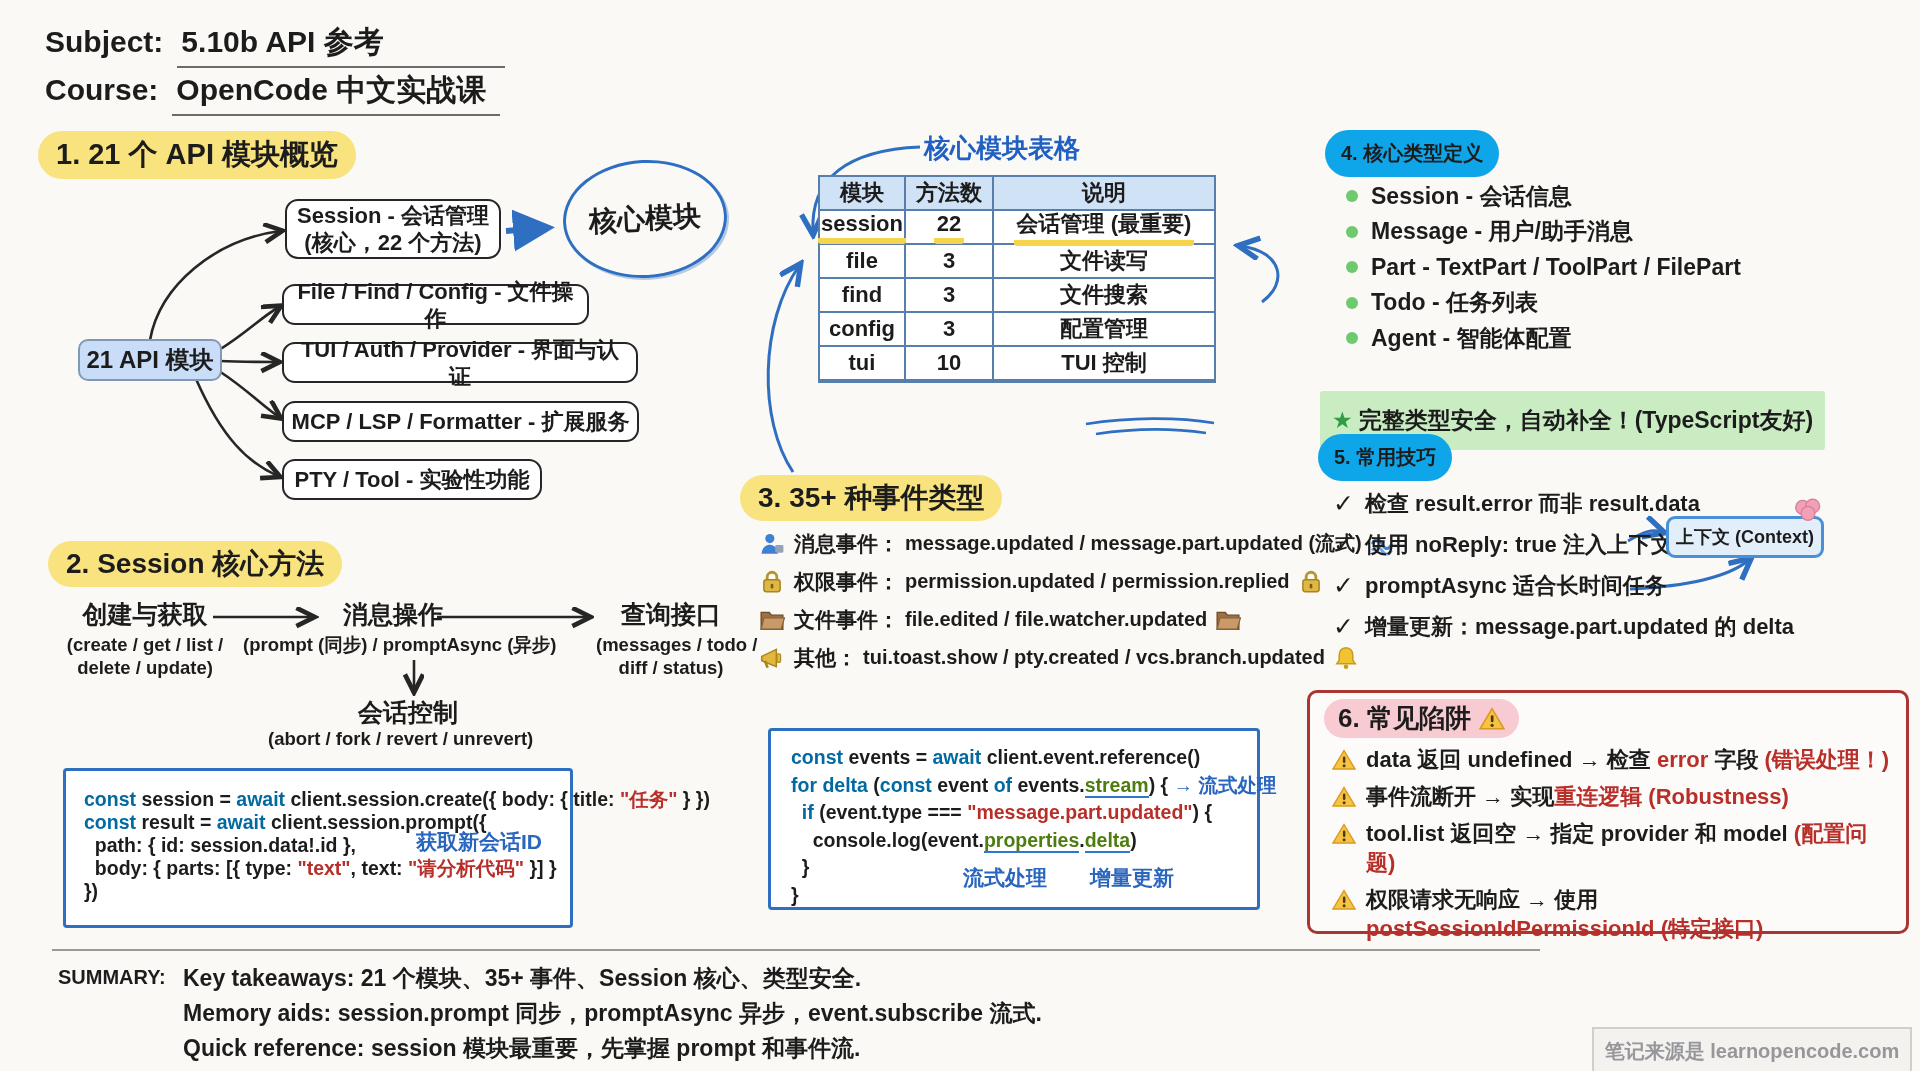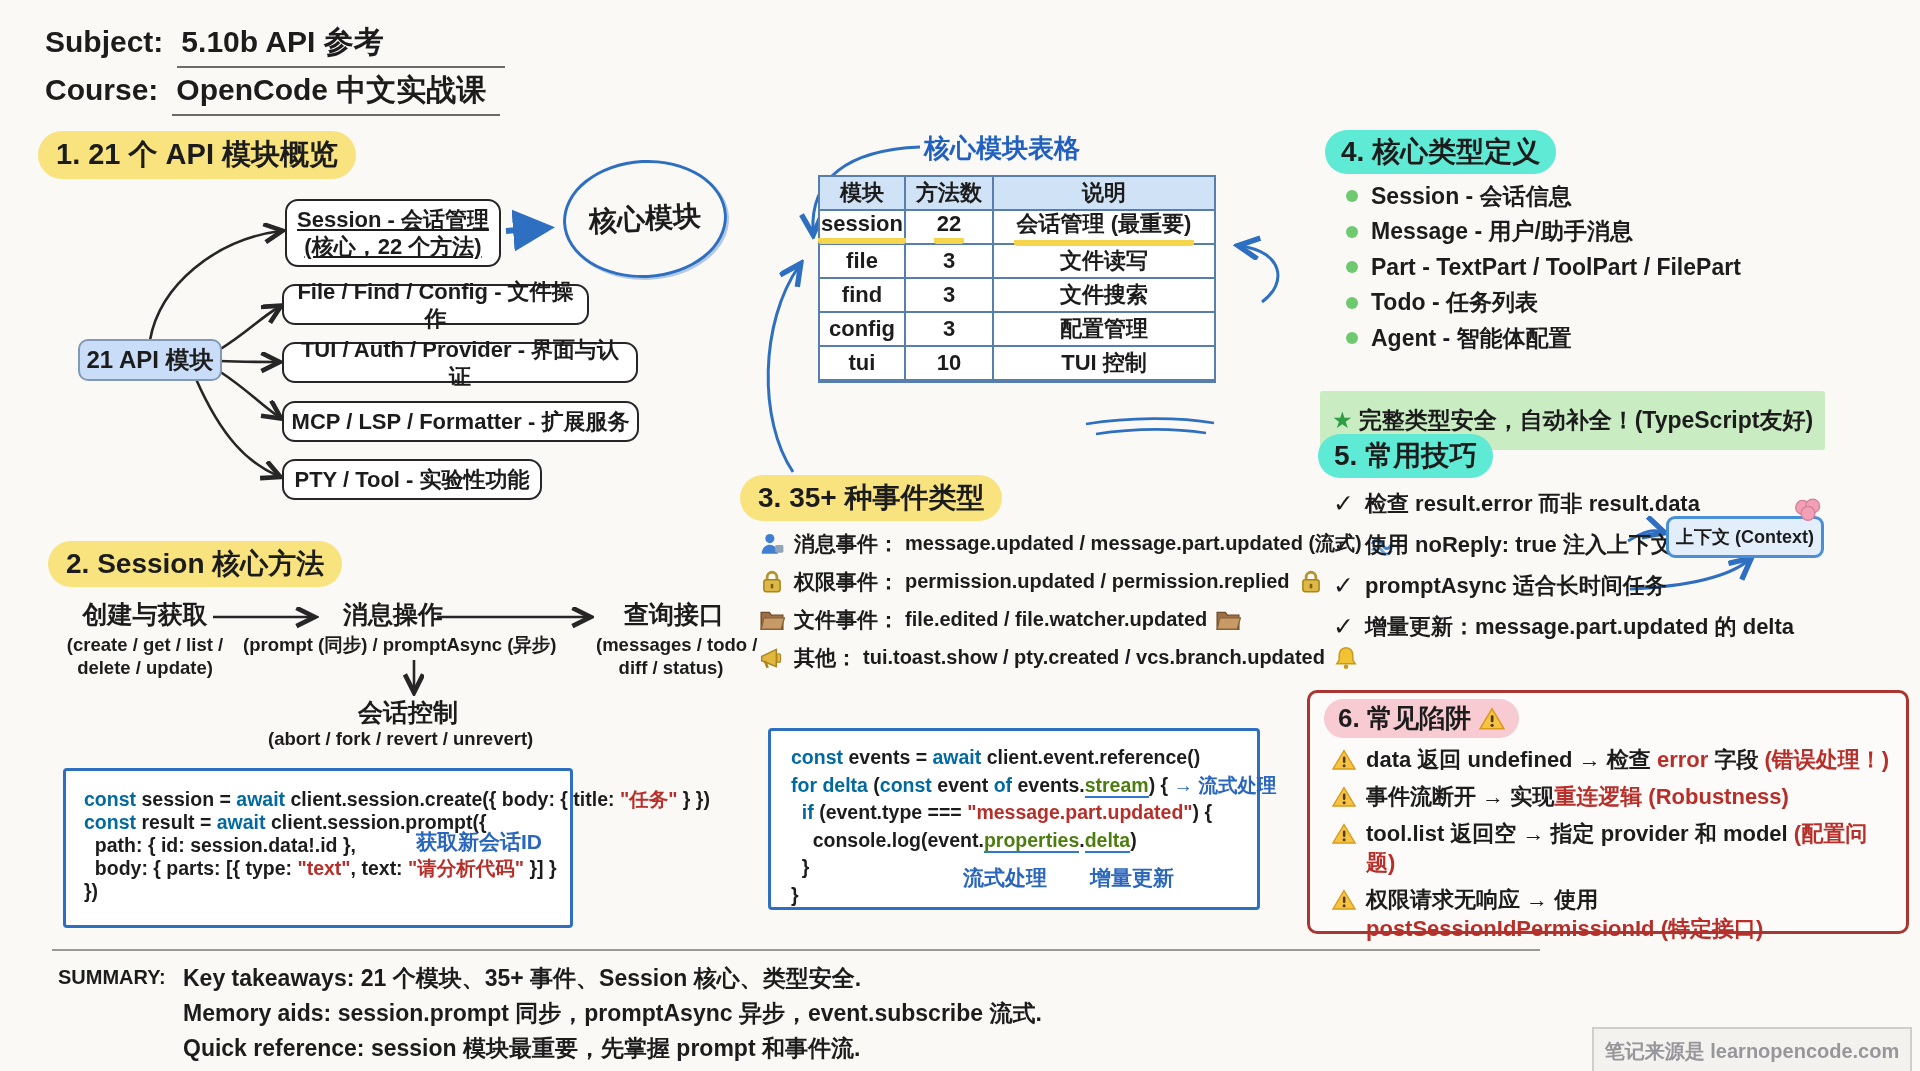--- a/index.html
+++ b/index.html
@@ -9,30 +9,30 @@
   .abs{position:absolute;z-index:2;}
   .overlay{position:absolute;left:0;top:0;width:1920px;height:1071px;z-index:1;pointer-events:none;}
 
   
   .hdr-row{display:flex;align-items:baseline;font-size:30px;}
   .hdr-label{margin-right:14px;}
   .hdr-value{border-bottom:2.5px solid #6b6b6b;padding:0 14px 3px 4px;min-width:310px;}
 
   
   .pill-yellow{background:#f8e37e;border-radius:24px;padding:4px 18px;font-size:29px;white-space:nowrap;}
-  .pill-green{background:#5eead4;border-radius:24px;padding:3px 16px;font-size:28px;white-space:nowrap;}
+  .pill-green{background:#0ea5e9;border-radius:24px;padding:10px 16px;font-size:20px;white-space:nowrap;}
   .pill-pink{background:#f8cad1;border-radius:20px;padding:2px 14px;font-size:26px;white-space:nowrap;display:flex;align-items:center;gap:8px;}
 
   
   .hub{background:#c9ddf8;border:2px solid #8299b5;border-radius:10px;width:140px;height:38px;
        display:flex;align-items:center;justify-content:center;font-size:24px;}
   .node{position:absolute;background:#fff;border:2.5px solid #262626;border-radius:13px;
         display:flex;flex-direction:column;align-items:center;justify-content:center;
         font-size:22px;line-height:27px;text-align:center;padding:2px 6px;box-sizing:border-box;}
-  .s1-nodes .node:nth-of-type(1){left:285px;top:199px;width:216px;height:68px;text-decoration:underline;}
+  .s1-nodes .node:nth-of-type(1){left:285px;top:199px;width:216px;height:60px;}
   .s1-nodes .node:nth-of-type(2){left:282px;top:284px;width:307px;height:41px;}
   .s1-nodes .node:nth-of-type(3){left:282px;top:342px;width:356px;height:41px;}
   .s1-nodes .node:nth-of-type(4){left:282px;top:401px;width:357px;height:41px;}
   .s1-nodes .node:nth-of-type(5){left:282px;top:459px;width:260px;height:41px;}
   .core-circle{border:3.5px solid #2e6fc1;border-radius:50%;width:158px;height:112px;
        display:flex;align-items:center;justify-content:center;font-size:28px;transform:rotate(-3deg);
        box-shadow:2px 2px 0 0 rgba(46,111,193,.35);background:rgba(250,249,246,.6);}
 
   
   .table-title{font-size:26px;color:#2160c0;}
@@ -383,21 +383,21 @@
       </div>
 
       <div class="flow-step">
         <div class="flow-title" style="left: 243px; top: 598px; width: 300px; text-align: center;">消息操作</div>
         <div class="flow-sub" style="left: 243px; top: 633px; width: 300px;">
           <div>(prompt (同步) / promptAsync (异步)</div>
         </div>
       </div>
 
       <div class="flow-step">
-        <div class="flow-title" style="left: 624px; top: 598px; width: 150px; text-align: left;">查询接口</div>
+        <div class="flow-title" style="left: 596px; top: 598px; width: 150px; text-align: center;">查询接口</div>
         <div class="flow-sub" style="left: 596px; top: 633px; width: 150px;">
           <div>(messages / todo /</div>
           <div>diff / status)</div>
         </div>
       </div>
     </div>
   <div class="abs flow-title" style="left:358px;top:696px;">会话控制</div>
   <div class="abs flow-sub" style="left:268px;top:727px;">(abort / fork / revert / unrevert)</div>
 
   <div class="abs codebox" style="left:63px;top:768px;width:510px;height:160px;padding:17px 0 0 18px;">

